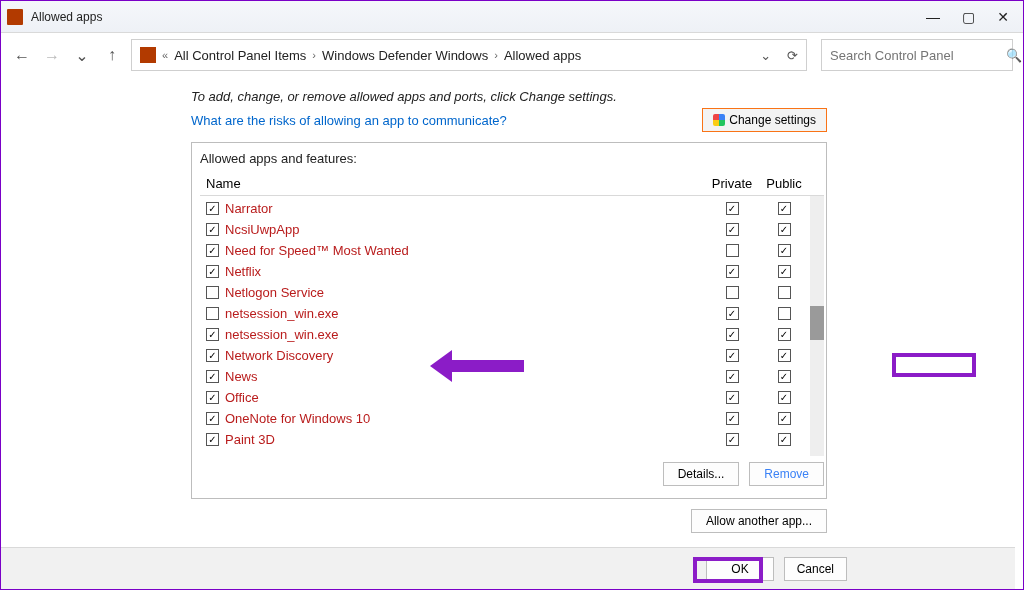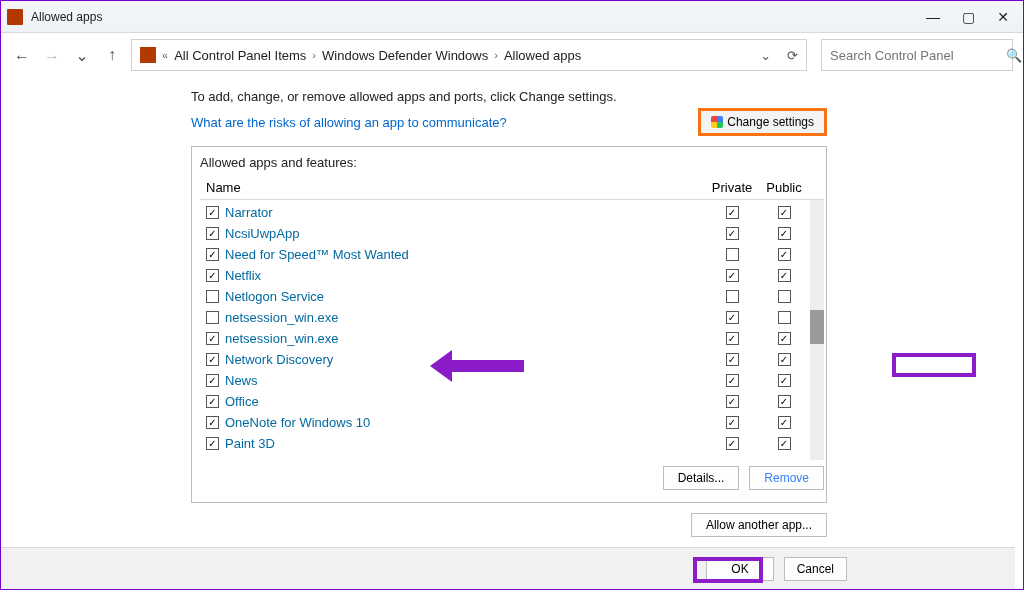--- a/index.html
+++ b/index.html
@@ -13,33 +13,33 @@
 .navbtn{width:22px;height:22px;display:flex;align-items:center;justify-content:center;color:#555;}
 .addrbar{flex:1;height:32px;border:1px solid #cfcfcf;display:flex;align-items:center;padding:0 8px;font-size:13px;gap:6px;}
 .addrbar .firewall-icon{width:16px;height:16px;background:#b23a00;display:inline-block;}
 .addrbar .crumb{color:#222;}
 .addrbar .sep{color:#666;font-size:11px;}
 .addrbar .tail{margin-left:auto;display:flex;gap:16px;align-items:center;color:#555;}
 .searchbox{width:192px;height:32px;border:1px solid #cfcfcf;display:flex;align-items:center;padding:0 8px;margin-left:6px;}
 .searchbox input{border:none;outline:none;font-size:13px;flex:1;color:#0f172a;}
 .searchbox .mag{color:#555;font-size:13px;}
 .content{padding:0 0 0 190px;}
-.intro{font-size:13px;color:#222;margin:12px 0 4px;}
+.intro{font-size:13px;color:#222;margin:12px 0 4px;font-style:italic;}
 .linkline{display:flex;align-items:center;}
 .risklink{font-size:13px;color:#0066cc;text-decoration:none;}
-.chgbtn{margin-left:auto;margin-right:196px;border:3px solid #f97316;background:#f3f3f3;padding:4px 10px;font-size:12px;display:flex;align-items:center;gap:4px;cursor:default;}
+.chgbtn{margin-left:auto;margin-right:196px;border:1px solid #f97316;background:#f3f3f3;padding:4px 10px;font-size:12px;display:flex;align-items:center;gap:4px;cursor:default;}
 .shield{display:inline-block;width:12px;height:12px;background:conic-gradient(#3b82f6 0 25%, #22c55e 25% 50%, #facc15 50% 75%, #ef4444 75% 100%);border-radius:2px;}
 .panel{border:1px solid #bdbdbd;margin:10px 196px 0 0;padding:8px 2px 12px 8px;}
 .panel-title{font-size:13px;color:#222;margin-bottom:6px;}
 .hdr{display:flex;font-size:13px;border-bottom:1px solid #d9d9d9;padding:4px 0 4px 6px;}
 .hdr .c-name{flex:1;}
 .hdr .c-priv,.hdr .c-pub{width:52px;text-align:center;}
 .listwrap{position:relative;height:260px;}
 .list{height:260px;overflow:hidden;padding:2px 0 0 6px;}
-.row{display:flex;align-items:center;font-size:13px;color:#0369a1;height:21px;}
+.row{display:flex;align-items:center;font-size:13px;color:#b91c1c;height:21px;}
 .row .cb{width:13px;height:13px;border:1px solid #555;margin-right:6px;display:flex;align-items:center;justify-content:center;font-size:10px;line-height:1;}
 .row .cb.checked::after{content:"\2713";color:#000;font-size:10px;}
 .row .nm{flex:1;}
 .row .cell{width:52px;display:flex;justify-content:center;}
 .row .cell .cb{margin:0;}
 .scrollbar{position:absolute;right:0;top:0;width:14px;height:100%;background:#eee;}
 .thumb{position:absolute;right:0;width:14px;height:34px;background:#9a9a9a;top:110px;}
 .belowbtns{display:flex;gap:10px;justify-content:flex-end;margin-top:6px;}
 .btn{border:1px solid #bdbdbd;background:#fdfdfd;padding:4px 14px;font-size:12px;cursor:pointer;}
 .btn.disabled{color:#3b82f6;}

